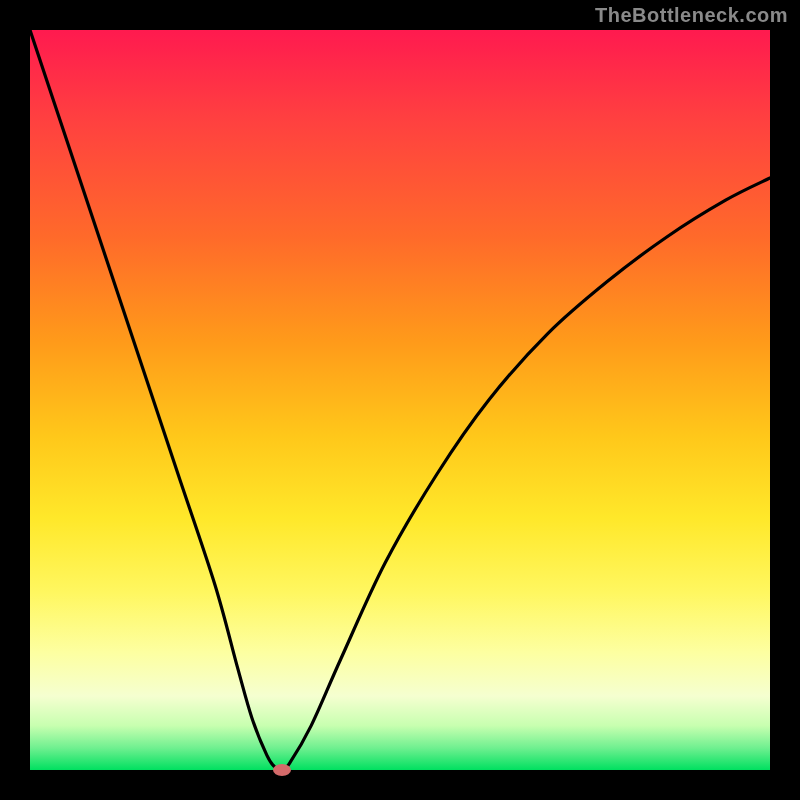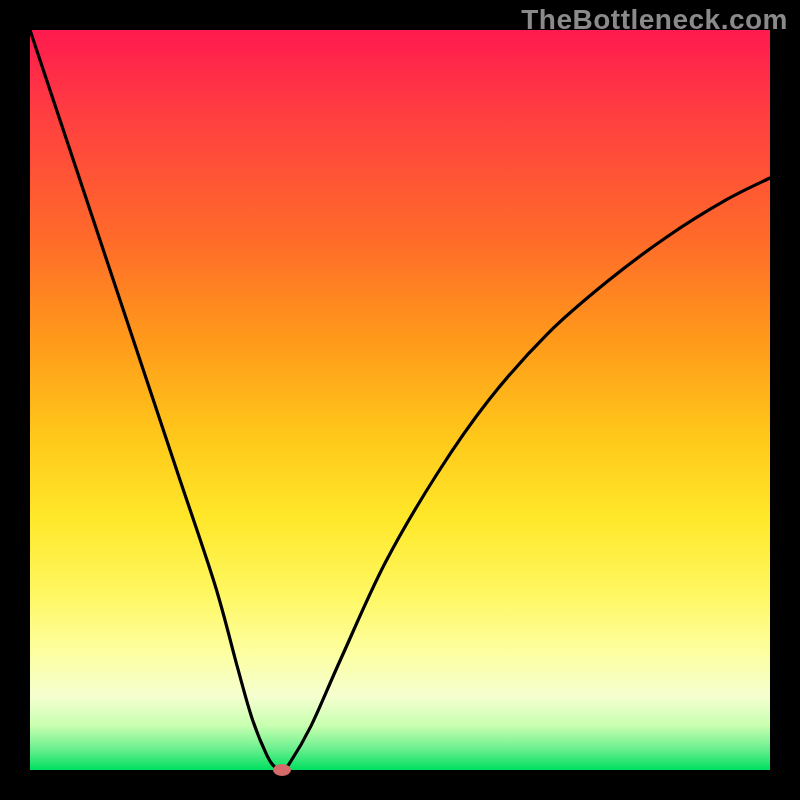--- a/index.html
+++ b/index.html
@@ -39,21 +39,21 @@
       #c8ffb0 94%,
       #70f090 97%,
       #00e060 100%
     );
   }
   .watermark {
     position: absolute;
     top: 4px;
     right: 12px;
     font-family: Arial, Helvetica, sans-serif;
-    font-size: 28px;
+    font-size: 20px;
     font-weight: 600;
     color: #8a8a8a;
     letter-spacing: 0.5px;
     user-select: none;
   }
   svg.curve {
     position: absolute;
     left: 0;
     top: 0;
     width: 740px;

